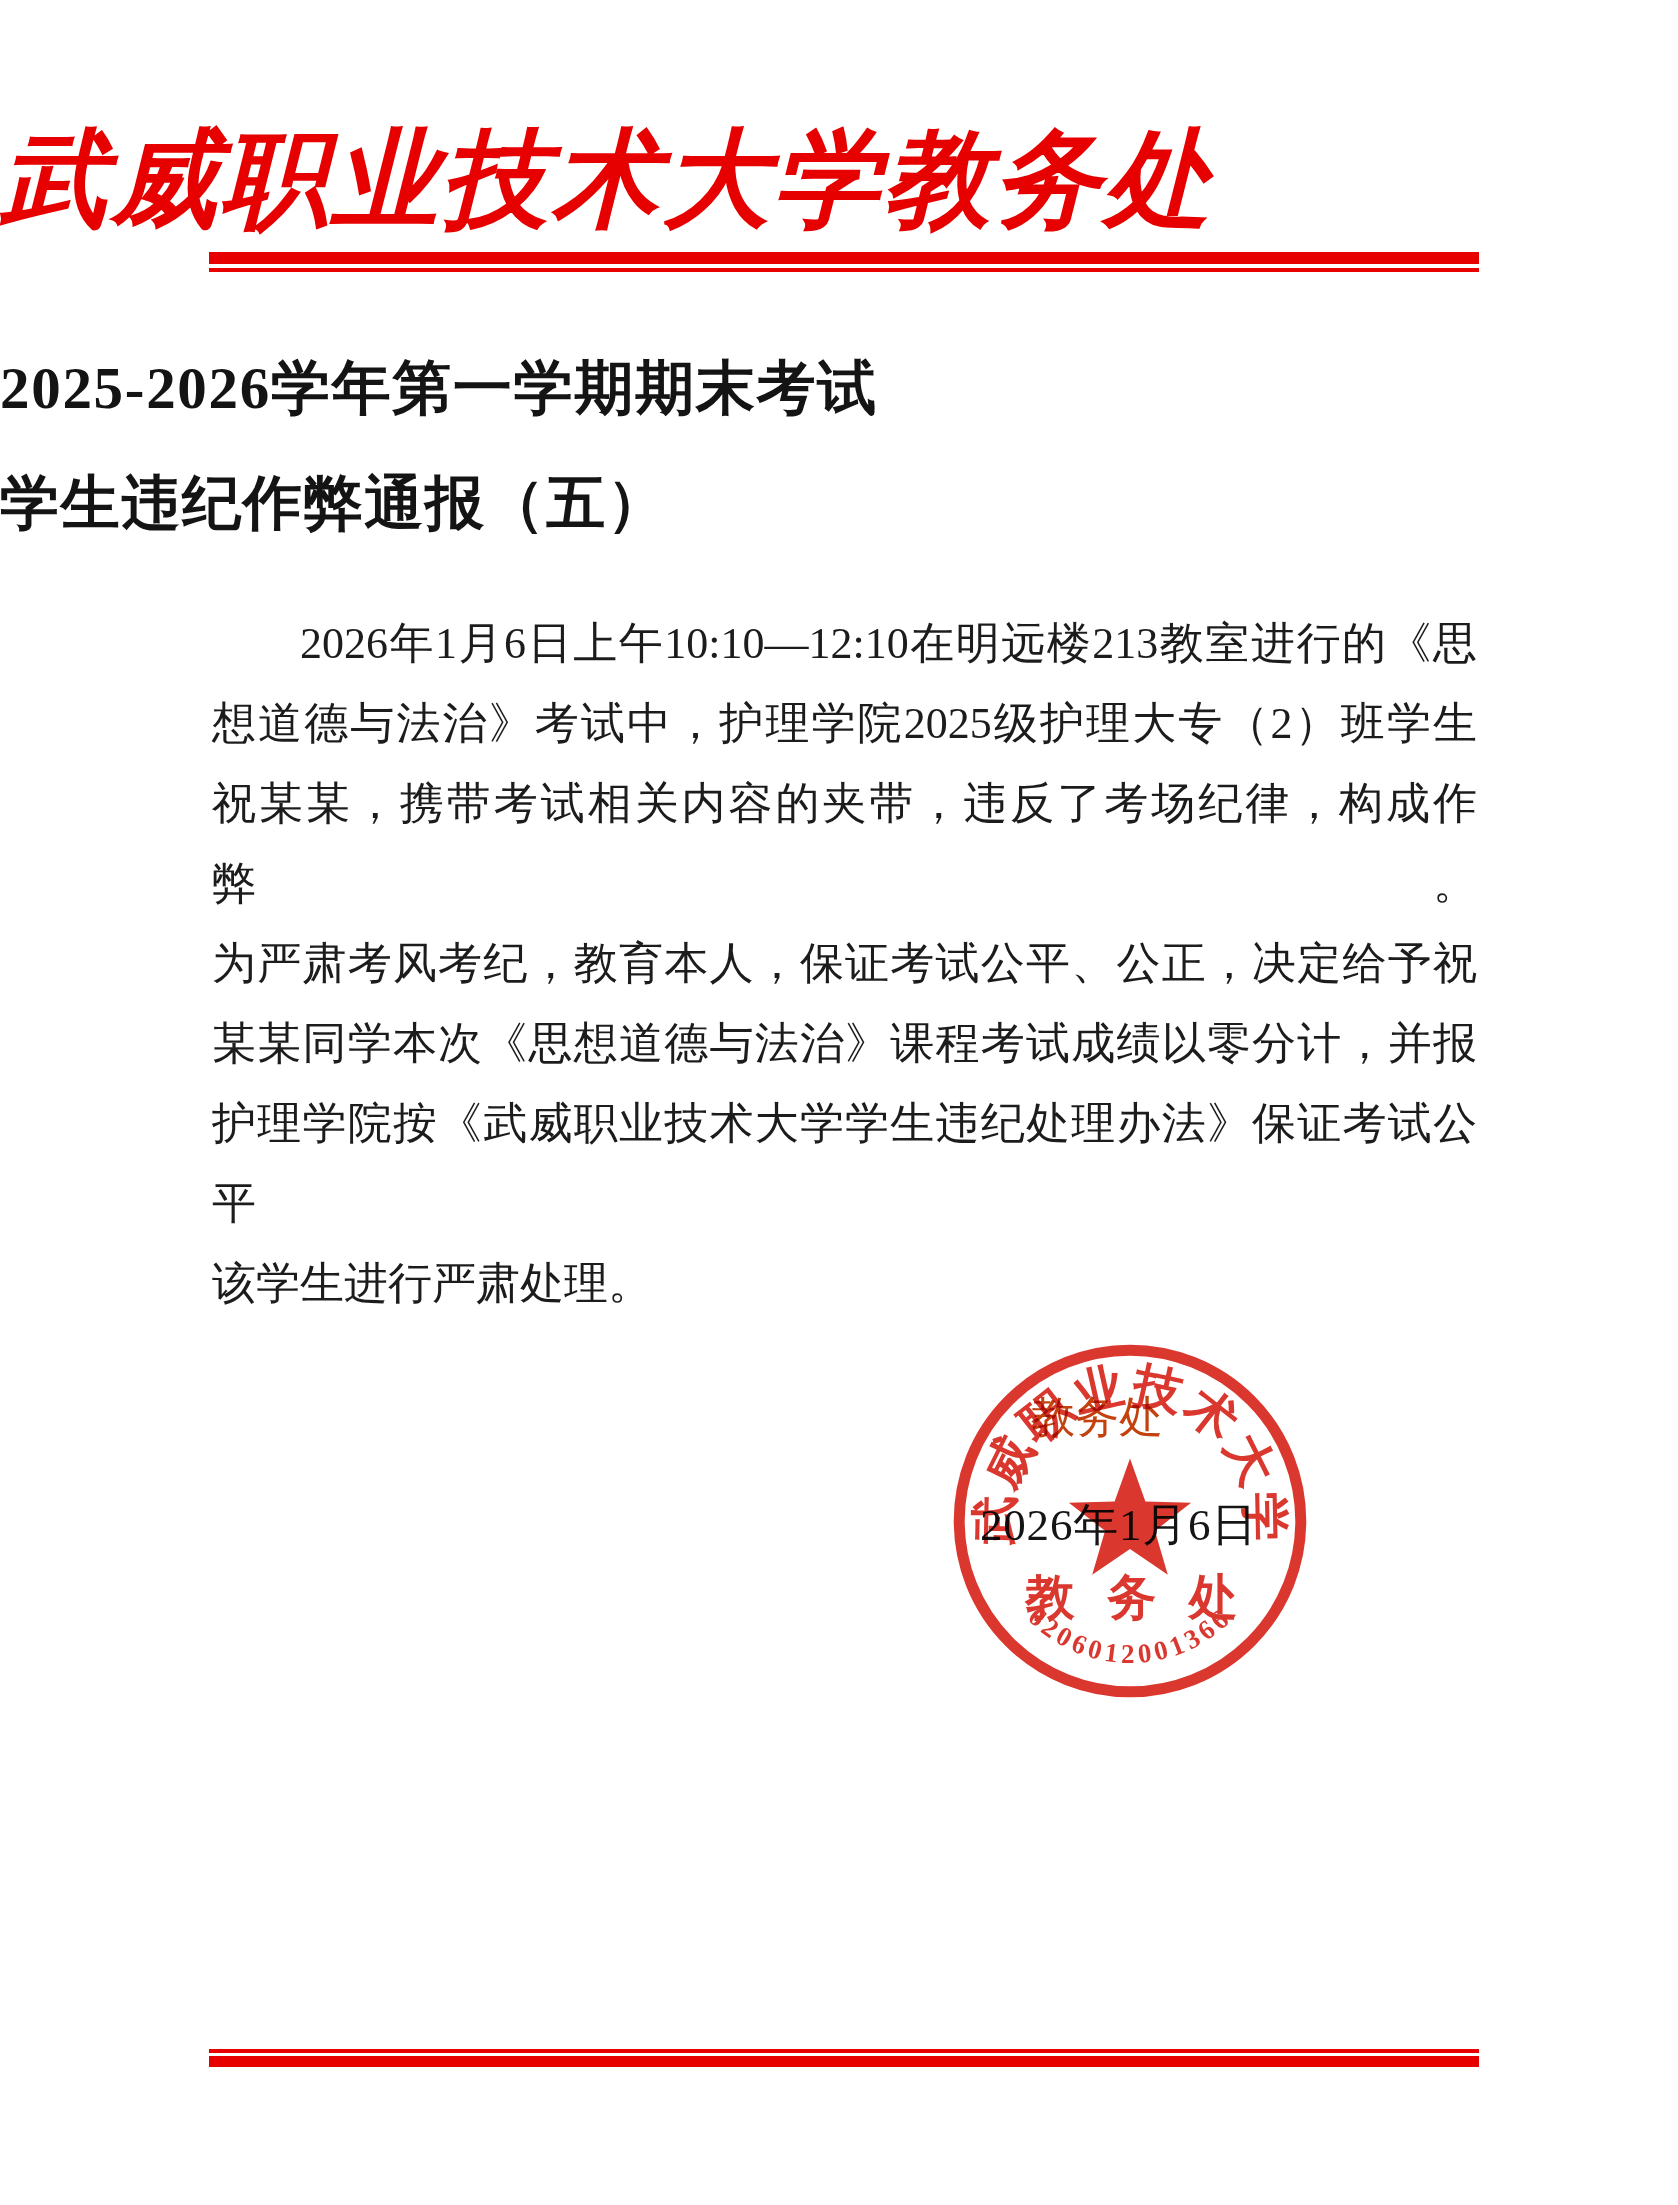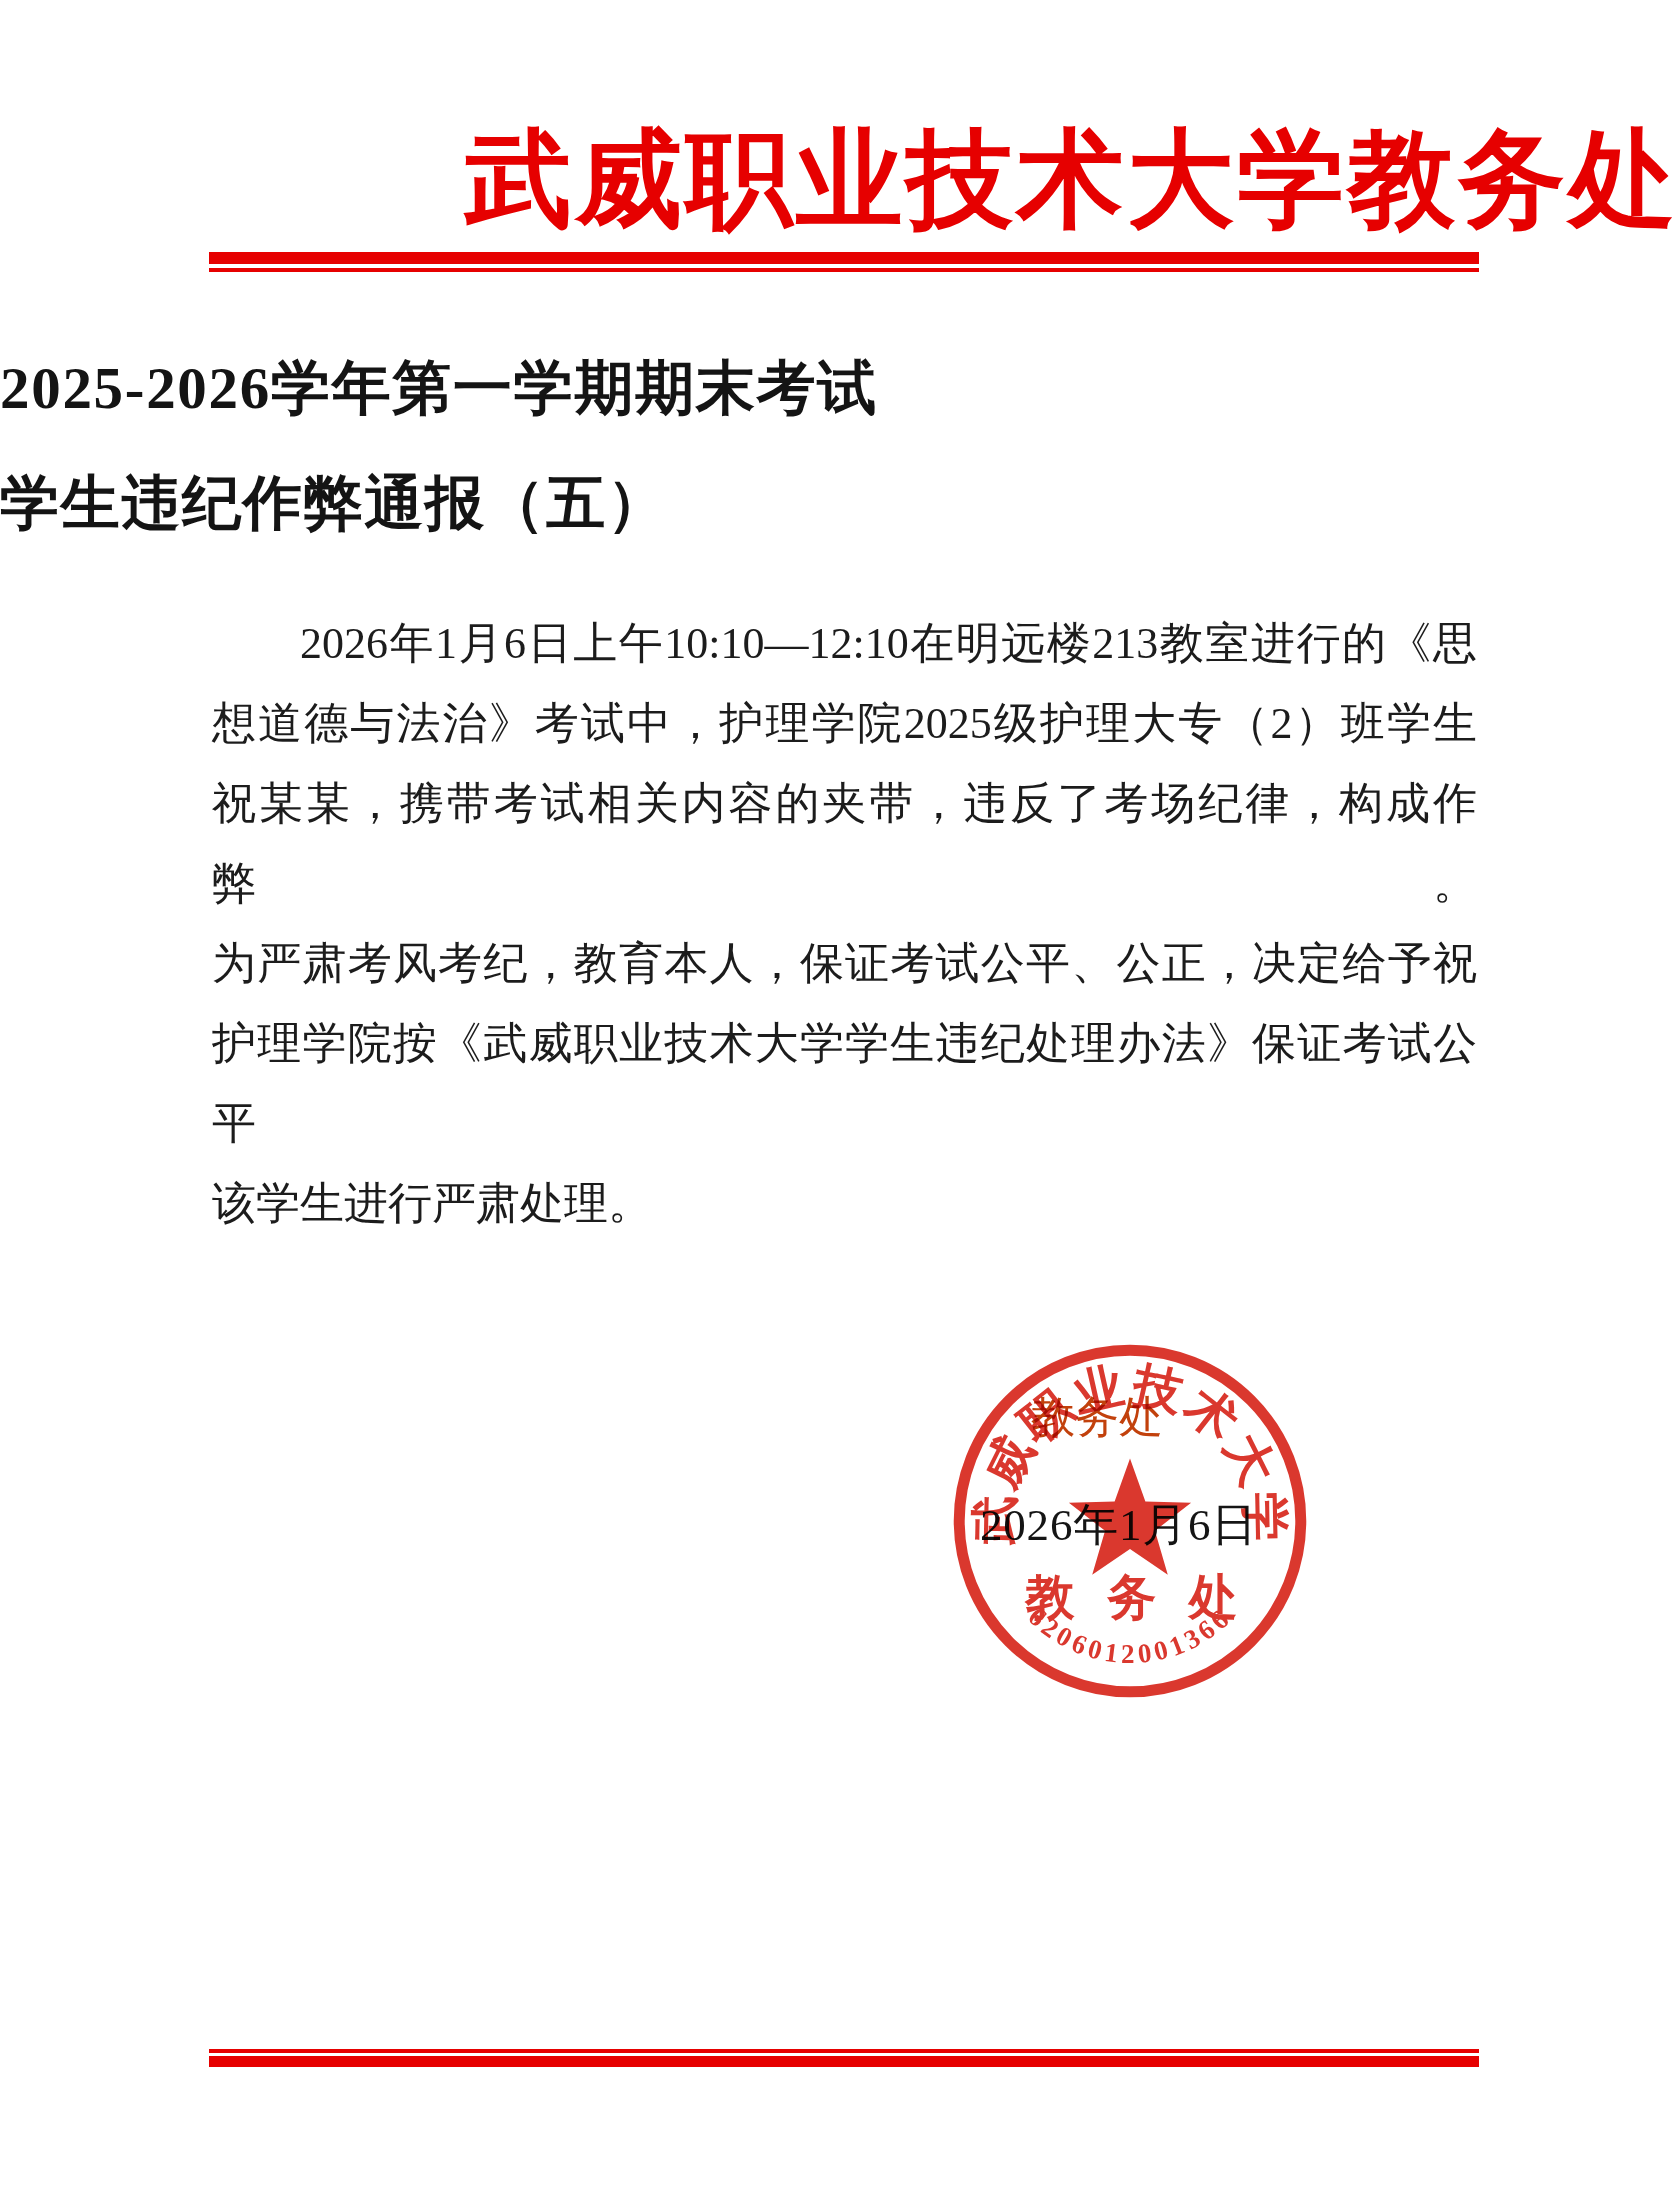--- a/index.html
+++ b/index.html
@@ -5,25 +5,26 @@
   html,body { margin:0; padding:0; background:#ffffff; }
   .page {
     position:relative;
     width:1679px; height:2205px;
     background:#ffffff;
     overflow:hidden;
     font-family:"Liberation Serif","DejaVu Serif",serif;
   }
   .masthead {
     position:absolute; top:127px; left:0; width:100%;
-    text-align:right;
+    text-align:left;
     font-size:107px; font-weight:bold; line-height:1;
     letter-spacing:3.4px;
     color:#e60000;
     white-space:nowrap;
+    font-style:italic;
   }
   .rule { position:absolute; left:209px; width:1270px; background:#e60000; }
   .rule-h-thick { top:252px; height:12px; }
   .rule-h-thin  { top:268px; height:4.2px;  }
   .rule-f-thin  { top:2049px; height:4.2px; }
   .rule-f-thick { top:2056px; height:11px; }
 
   .doc-title {
     position:absolute; left:0; width:100%;
     text-align:left; line-height:1;
@@ -70,20 +71,21 @@
   <div class="rule rule-h-thin"></div>
 
   <div class="doc-title l1">2025-2026学年第一学期期末考试</div>
   <div class="doc-title l2">学生违纪作弊通报（五）</div>
 
   <div class="bodytext">
     <div class="bline jline ind">2026年1月6日上午10:10—12:10在明远楼213教室进行的《思</div>
     <div class="bline jline">想道德与法治》考试中，护理学院2025级护理大专（2）班学生</div>
     <div class="bline jline">祝某某，携带考试相关内容的夹带，违反了考场纪律，构成作弊。</div>
     <div class="bline jline">为严肃考风考纪，教育本人，保证考试公平、公正，决定给予祝</div>
+    <div class="bline jline">某某同学本次《思想道德与法治》课程考试成绩以零分计，并报</div>
     <div class="bline jline">护理学院按《武威职业技术大学学生违纪处理办法》保证考试公平</div>
     <div class="bline">该学生进行严肃处理。</div>
   </div>
 
   <div class="sig-office">教务处</div>
   <div class="sig-date">2026年1月6日</div>
 
   <svg class="seal" viewBox="0 0 440 440" aria-hidden="true">
     <defs>
       <path id="arcTop" d="M 88.4 267.9 A 140 140 0 1 1 351.6 267.9" fill="none"></path>

